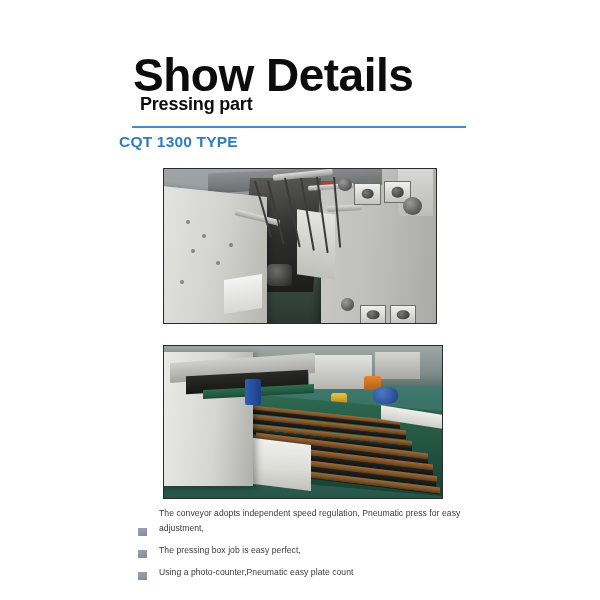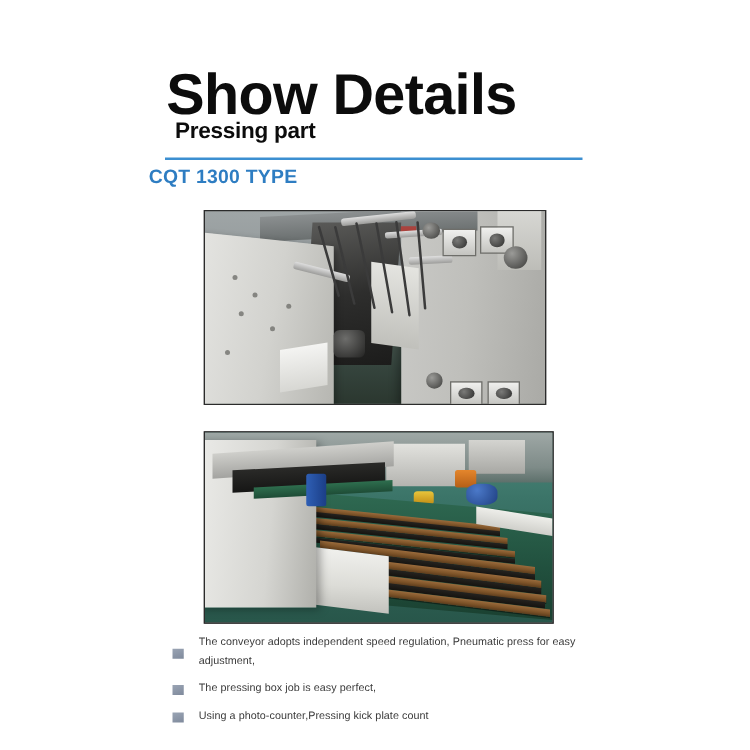--- a/index.html
+++ b/index.html
@@ -270,21 +270,21 @@
 
   
   .features {
     position: absolute;
     left: 138px;
     top: 506px;
     width: 340px;
   }
   .feature {
     display: flex;
-    align-items: center;
+    align-items: flex-end;
     margin-bottom: 7px;
   }
   .bullet {
     flex: 0 0 auto;
     width: 9px;
     height: 8px;
     margin-top: 3px;
     margin-right: 12px;
     background: linear-gradient(160deg, #9aa4b4 0%, #7f8a9c 100%);
   }
@@ -397,17 +397,17 @@
     <div class="feature">
       <span class="bullet"></span>
       <span class="feature-text">The conveyor adopts independent speed regulation, Pneumatic press for easy adjustment,</span>
     </div>
     <div class="feature">
       <span class="bullet"></span>
       <span class="feature-text">The pressing  box job is easy perfect,</span>
     </div>
     <div class="feature">
       <span class="bullet"></span>
-      <span class="feature-text">Using a photo-counter,Pressing kick plate count</span>
+      <span class="feature-text">Using a photo-counter,Pneumatic easy plate count</span>
     </div>
   </div>
 
 </div>
 
 </body></html>

